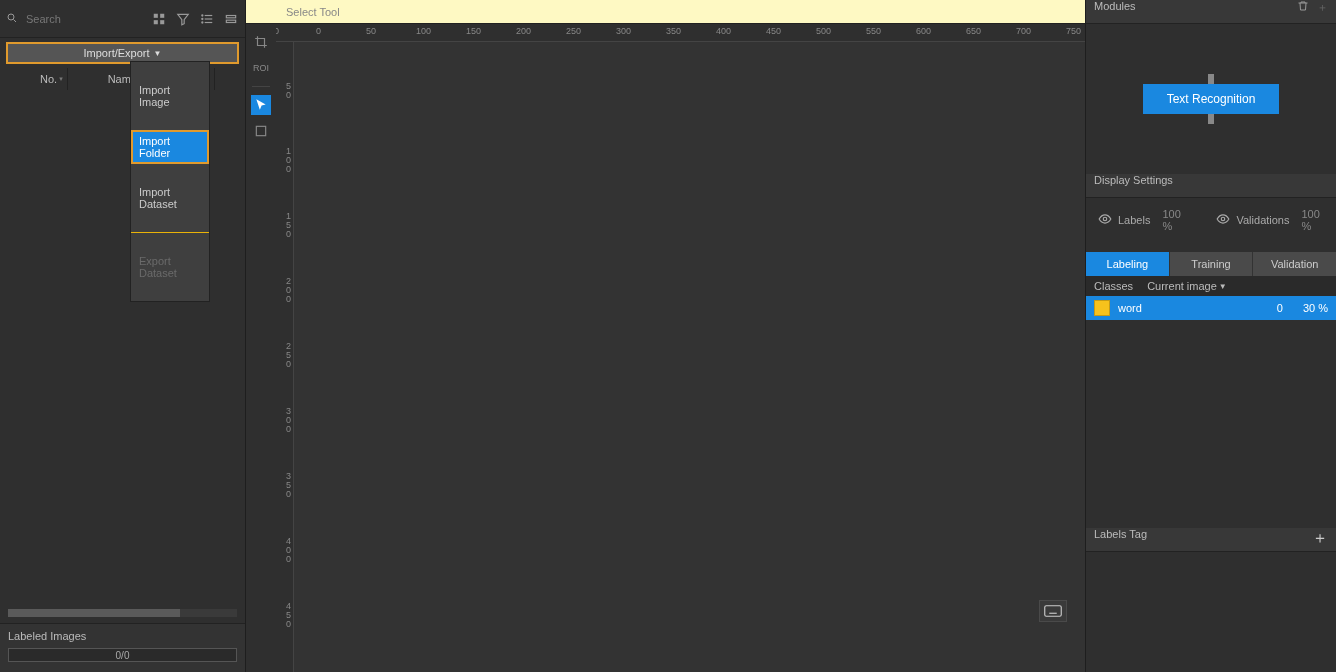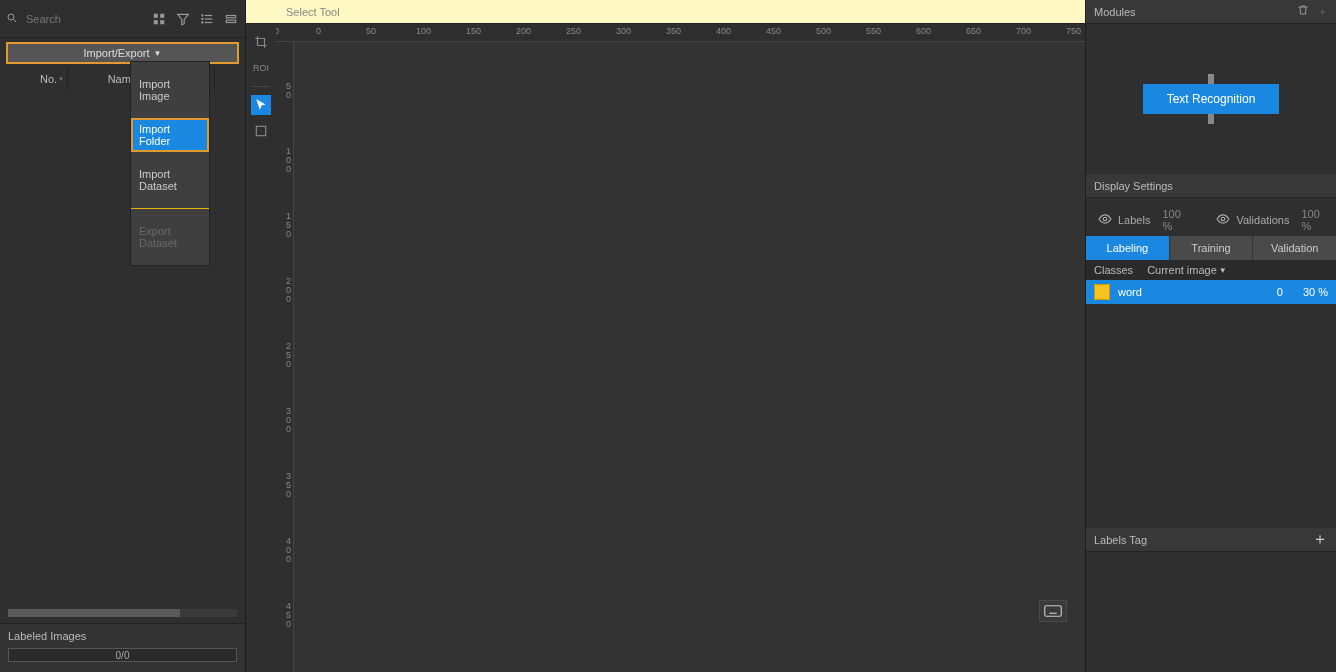--- a/index.html
+++ b/index.html
@@ -64,21 +64,21 @@
 
     .dropdown {
       position: absolute;
       top: 61px; left: 130px;
       width: 80px;
       background: #3f3f3f;
       border: 1px solid #222;
       font-size: 11px;
       z-index: 20;
     }
-    .dropdown div { padding: 16px 8px; cursor: pointer; color: #ccc; }
+    .dropdown div { padding: 22px 8px; cursor: pointer; color: #ccc; }
     .dropdown div.highlight { background: #1a88e0; color: #fff; border: 2px solid #e09a2d; padding: 3px 6px; }
     .dropdown div.disabled { color: #6a6a6a; border-top: 1px solid #eab308; }
 
     .left-spacer { flex: 1; position: relative; }
     .hscrollbar {
       position: absolute; bottom: 6px; left: 8px; right: 8px;
       height: 8px; background: #3a3a3a;
     }
     .hscroll-thumb { height: 100%; width: 75%; background: #5a5a5a; }
 
@@ -148,41 +148,41 @@
     
     .right-panel {
       width: 250px;
       background: #2f2f2f;
       display: flex; flex-direction: column;
     }
     .rp-section-head {
       height: 24px;
       background: #383838;
       border-bottom: 1px solid #222;
-      display: flex; align-items: center; justify-content: space-between;
+      display: flex; align-items: flex-start; justify-content: space-between;
       padding: 0 8px;
       font-size: 11px; color: #bbb;
     }
     .rp-icons { display: flex; gap: 8px; color: #888; }
     .modules-body { height: 150px; display: flex; align-items: center; justify-content: center; position: relative;}
     .module-node {
       background: #1a88e0;
       color: #fff;
       padding: 8px 24px;
       font-size: 12px;
       position: relative;
     }
     .module-node::before, .module-node::after {
       content: ""; position: absolute; left: 50%; transform: translateX(-50%);
       width: 6px; height: 10px; background: #888;
     }
     .module-node::before { top: -10px; }
     .module-node::after { bottom: -10px; }
 
-    .display-settings-body { padding: 10px 12px 4px; display: flex; gap: 30px; font-size: 11px; color: #aaa; }
+    .display-settings-body { padding: 10px 12px 20px; display: flex; gap: 30px; font-size: 11px; color: #aaa; }
     .ds-item { display: flex; align-items: center; gap: 6px; }
 
     .tabs-row { display: flex; }
     .tabs-row .tab { flex: 1; text-align: center; padding: 6px 0; background: #4a4a4a; font-size: 11px; color: #ccc; cursor: pointer; }
     .tabs-row .tab.active { background: #1a88e0; color: #fff; }
     .tabs-row .tab + .tab { border-left: 1px solid #333; }
 
     .classes-row {
       display: flex; align-items: center; gap: 14px;
       background: #2a2a2a; padding: 4px 8px; font-size: 11px;

